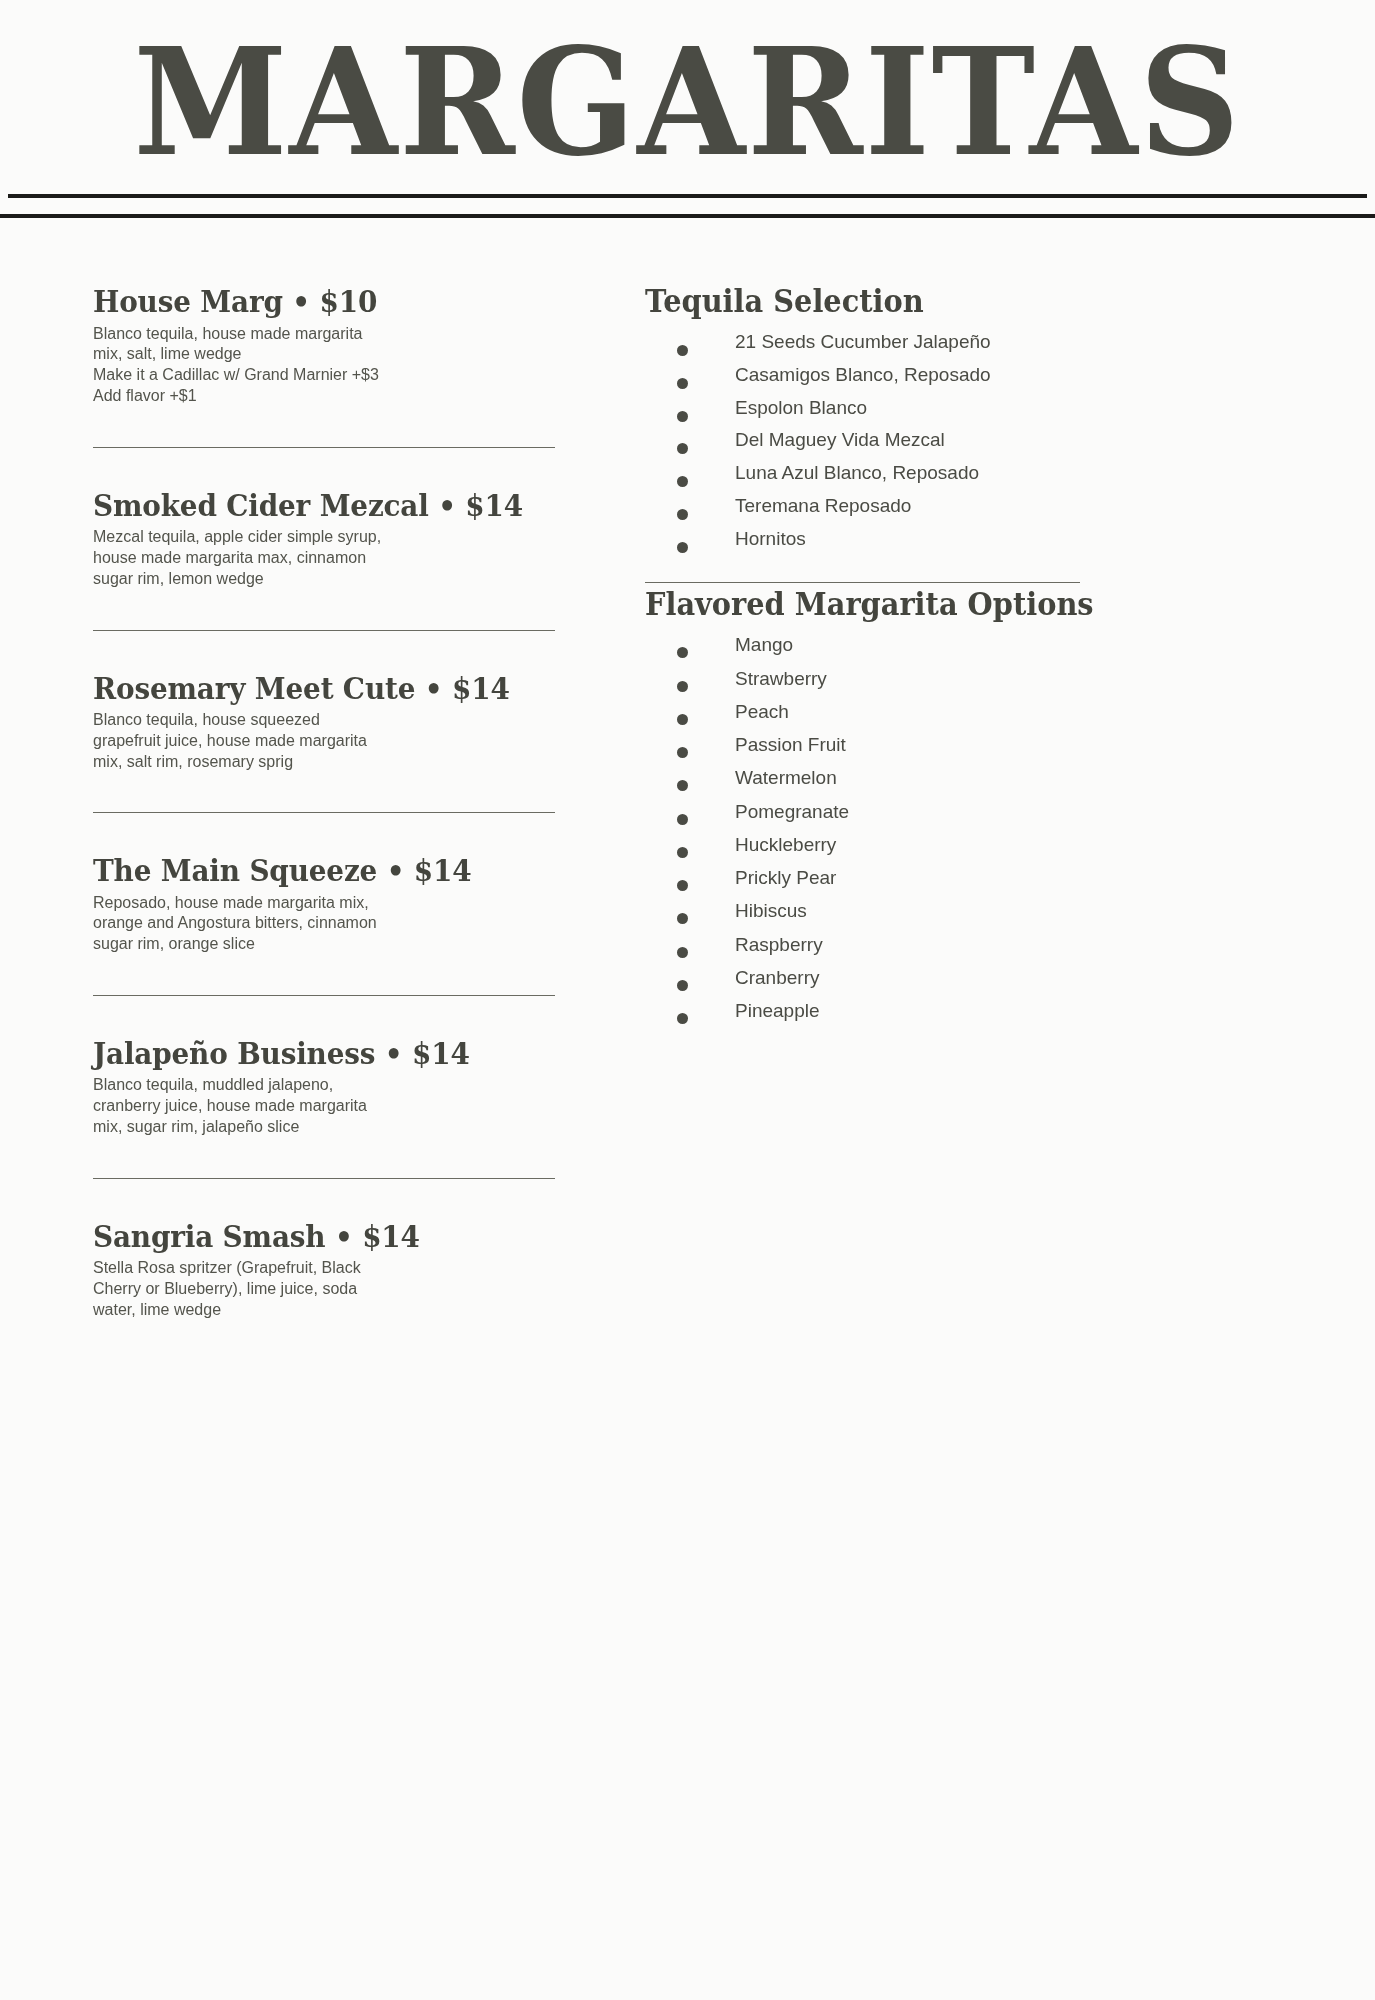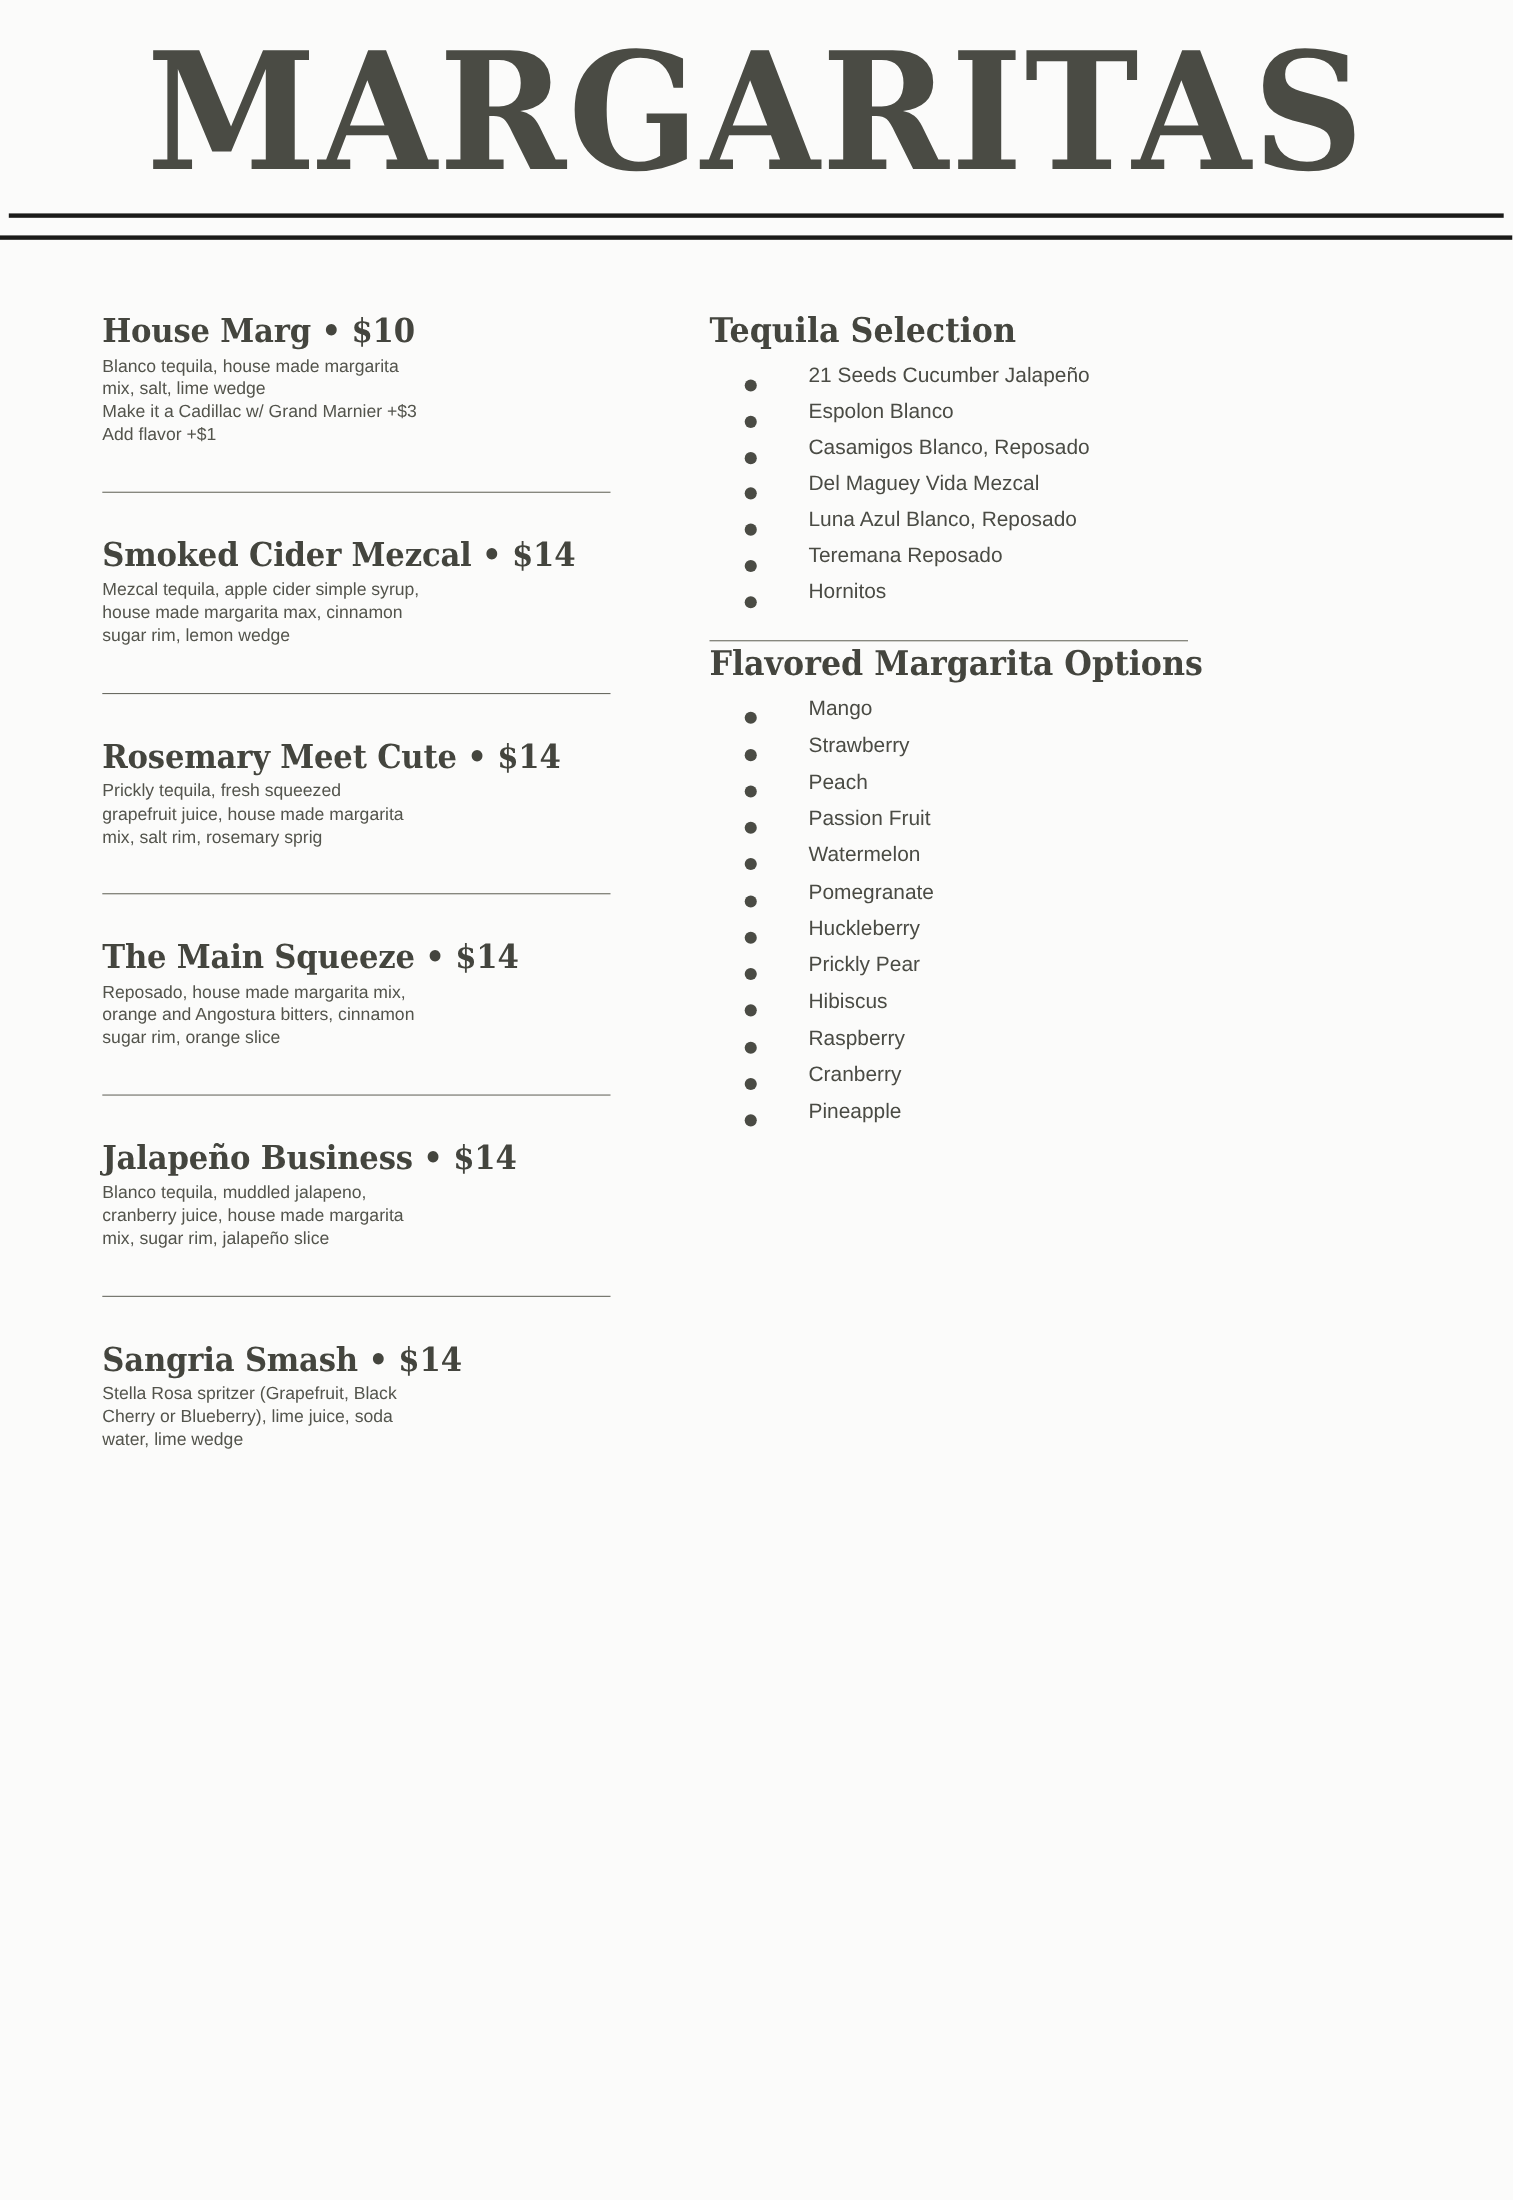--- a/index.html
+++ b/index.html
@@ -181,21 +181,21 @@
           <span class="line">house made margarita max, cinnamon</span>
           <span class="line">sugar rim, lemon wedge</span>
         </p>
       </article>
 
       <div class="item-rule"></div>
 
       <article class="drink">
         <h2 class="drink-name">Rosemary Meet Cute  •  $14</h2>
         <p class="drink-desc">
-          <span class="line">Prickly tequila, fresh squeezed</span>
+          <span class="line">Blanco tequila, house squeezed</span>
           <span class="line">grapefruit juice, house made margarita</span>
           <span class="line">mix, salt rim, rosemary sprig</span>
         </p>
       </article>
 
       <div class="item-rule"></div>
 
       <article class="drink">
         <h2 class="drink-name">The Main Squeeze  •  $14</h2>
         <p class="drink-desc">
@@ -227,22 +227,22 @@
         </p>
       </article>
 
     </section>
 
     <section class="col-right">
 
       <h2 class="section-title">Tequila Selection</h2>
       <ul class="bullets">
         <li>21 Seeds Cucumber Jalapeño</li>
+        <li>Casamigos Blanco, Reposado</li>
         <li>Espolon Blanco</li>
-        <li>Casamigos Blanco, Reposado</li>
         <li>Del Maguey Vida Mezcal</li>
         <li>Luna Azul Blanco, Reposado</li>
         <li>Teremana Reposado</li>
         <li>Hornitos</li>
       </ul>
 
       <div class="flavors-block">
         <div class="section-rule"></div>
         <h2 class="section-title">Flavored Margarita Options</h2>
         <ul class="bullets flavors">

